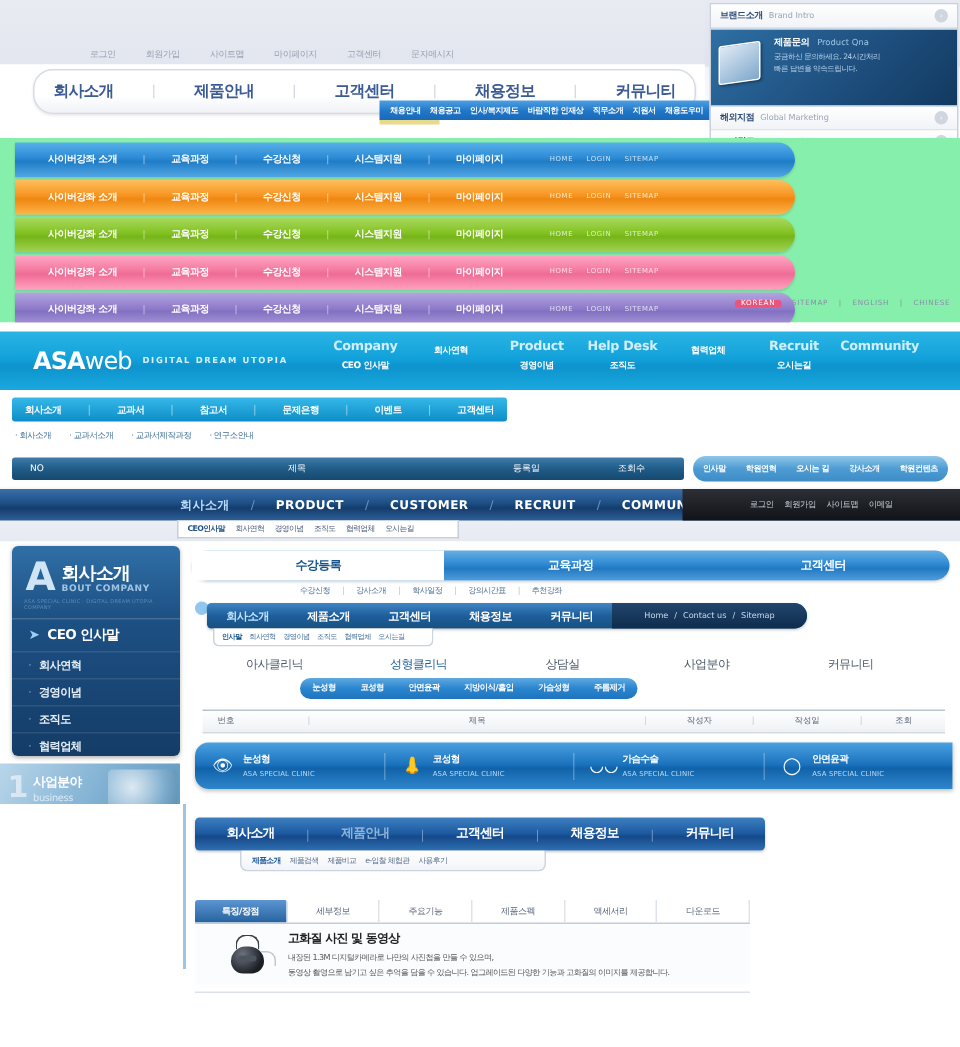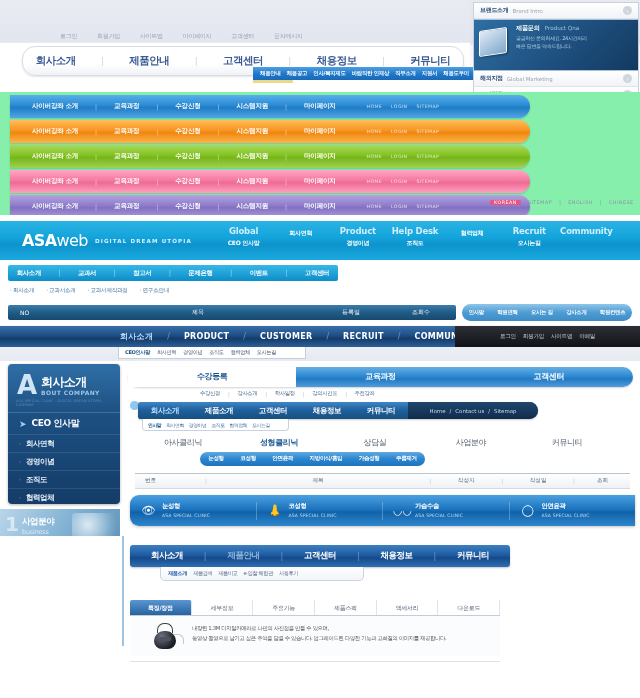--- a/index.html
+++ b/index.html
@@ -176,21 +176,21 @@
   .gnb2 .hm span{color:#c6d9ec;font-size:5.4px;}
   .gnb2-dot{position:absolute;left:130px;top:40px;width:9px;height:9px;border-radius:50%;background:#8fc7ef;}
   .gnb2-sub{position:absolute;left:142px;top:58px;width:140px;height:11px;background:#ffffff;
         border:1px solid #c8d3e0;border-top:none;border-radius:0 0 4px 4px;
         display:flex;align-items:center;gap:5px;padding-left:5px;}
   .gnb2-sub span{font-size:4.8px;color:#3f6d99;letter-spacing:-.4px;}
   .gnb2-sub span.on{font-weight:bold;color:#16538c;}
 
   .plaintabs{position:absolute;left:135px;top:76px;width:480px;display:flex;}
   .plaintabs .pt{flex:1;text-align:center;font-size:8px;color:#4d5a6b;letter-spacing:-.4px;}
-  .plaintabs .pt.on{color:#1b5a94;font-weight:bold;text-align:center;}
+  .plaintabs .pt.on{color:#1b5a94;font-weight:normal;text-align:center;}
 
   .pillnav{position:absolute;left:200px;top:91px;width:225px;height:14px;border-radius:7px;
         background:linear-gradient(180deg,#5fa9e0 0%,#2a85cf 50%,#1f74bd 100%);
         display:flex;align-items:center;justify-content:space-around;}
   .pillnav span{color:#ffffff;font-size:5.6px;font-weight:bold;letter-spacing:-.4px;}
 
   .tblhead{position:absolute;left:135px;top:112px;width:495px;height:14px;
         background:linear-gradient(180deg,#ffffff,#eef1f5);border-top:1px solid #b9c4d2;border-bottom:1px solid #d4dae2;
         display:flex;align-items:center;color:#5a687c;font-size:5.6px;}
   .tblhead .c1{width:60px;padding-left:10px;}
@@ -424,21 +424,21 @@
   <div class="sec3">
     <div class="s3-head"></div>
 
     <div class="s3-logo">
       <span>ASA</span><span class="w">web</span>
     </div>
     <div class="s3-tag">DIGITAL DREAM UTOPIA</div>
 
     <div class="s3-gnb">
       <div class="col">
-        <div class="m">Global</div>
+        <div class="m">Company</div>
         <div class="s">CEO 인사말</div>
       </div>
       <div class="col">
         <div class="m"></div>
         <div class="s">회사연혁</div>
       </div>
       <div class="col">
         <div class="m">Product</div>
         <div class="s">경영이념</div>
       </div>
@@ -722,20 +722,21 @@
     </div>
 
     <div class="s6-panel">
       <div class="s6-robot">
         <div class="ant"></div>
         <div class="body"></div>
         <div class="eye"></div>
         <div class="tail"></div>
       </div>
       <div class="s6-txt">
+        <div class="h">고화질 사진 및 동영상</div>
         <div class="l">내장된 1.3M 디지털카메라로 나만의 사진첩을 만들 수 있으며,</div>
         <div class="l" style="margin-top:1px">동영상 촬영으로 남기고 싶은 추억을 담을 수 있습니다. 업그레이드된 다양한 기능과 고화질의 이미지를 제공합니다.</div>
       </div>
     </div>
     <div class="s6-divider"></div>
   </div>
 
 </div>
 
 </body></html>

